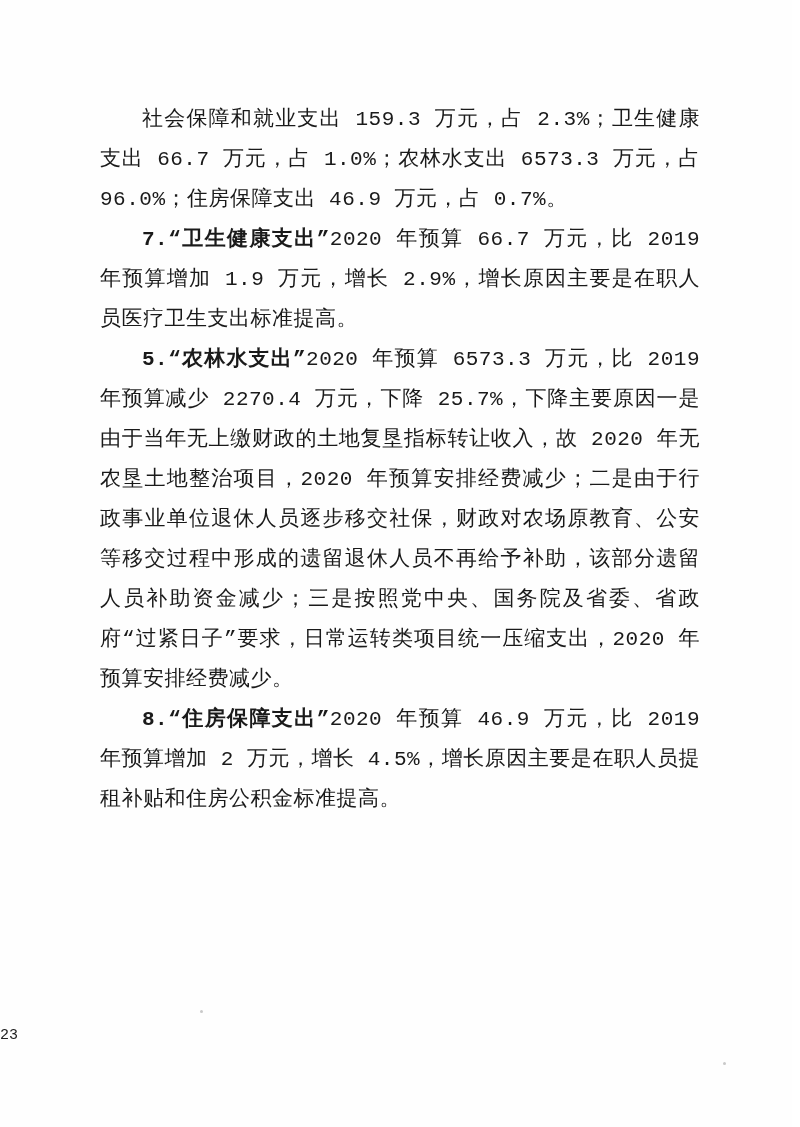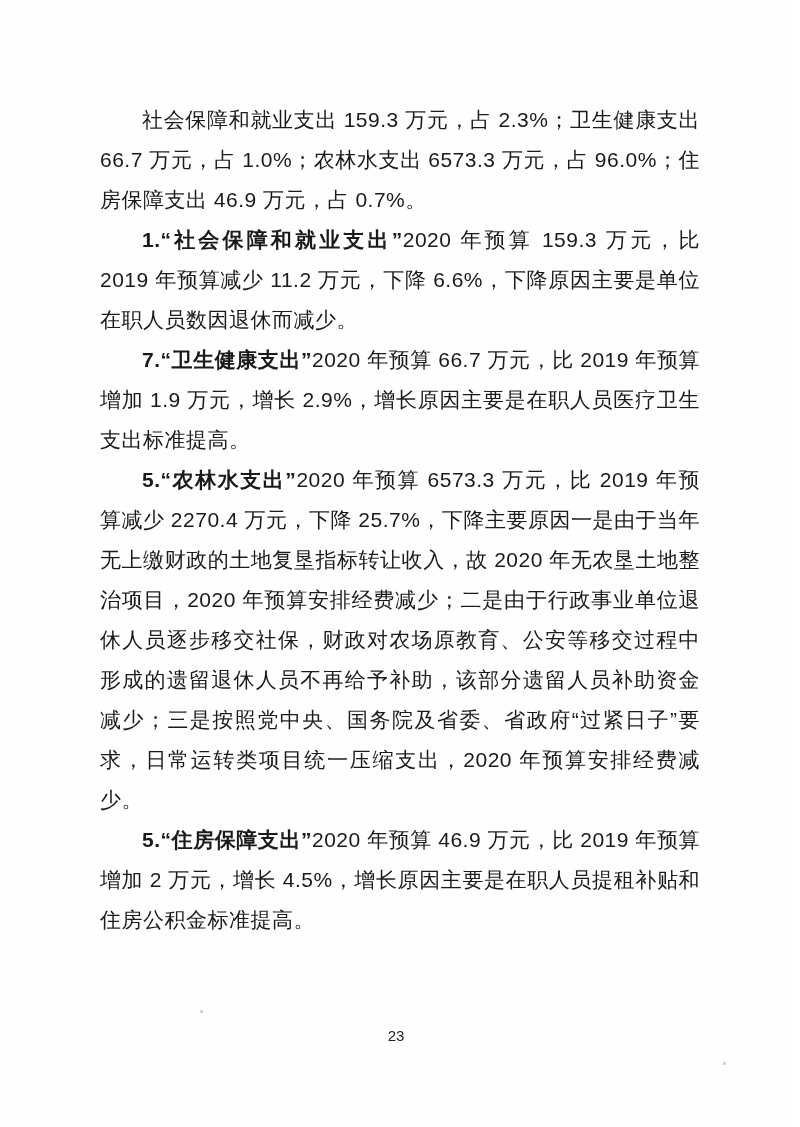--- a/index.html
+++ b/index.html
@@ -6,21 +6,21 @@
     margin: 0;
     padding: 0;
     background: #ffffff;
   }
   .page {
     position: relative;
     width: 792px;
     height: 1127px;
     background: #fefefe;
     overflow: hidden;
-    font-family: Liberation Sans, sans-serif;
+    font-family: Liberation Mono, monospace;
     color: #1a1a1a;
   }
   .body-text {
     position: absolute;
     left: 100px;
     top: 100px;
     width: 600px;
     font-size: 21px;
     line-height: 40px;
     text-align: justify;
@@ -34,21 +34,20 @@
     font-weight: bold;
   }
   .lead {
     font-weight: bold;
   }
   .page-number {
     position: absolute;
     top: 1027px;
     left: 0;
     width: 100%;
-    text-align: center;
     font-size: 15px;
     color: #222222;
   }
   .speck {
     position: absolute;
     background: #c9c9c9;
     border-radius: 50%;
   }
   .speck-1 { left: 200px; top: 1010px; width: 3px; height: 3px; }
   .speck-2 { left: 723px; top: 1062px; width: 3px; height: 3px; }
@@ -56,27 +55,26 @@
 </head>
 <body>
 
 <div class="page">
 
   <div class="body-text">
 
     <p class="para">社会保障和就业支出 159.3 万元，占 2.3%；卫生健康支出 66.7 万元，占 1.0%；农林水支出 6573.3 万元，占 96.0%；住房保障支出 46.9 万元，占 0.7%。</p>
 
 
-    <p class="para"><span class="lead">1.“社会保障和就业支出”</span><span>2020 年预算 159.3 万元，比 2019 年预算减少 11.2 万元，下降 6.6%，下降原因主要是单位在职人员数因退休而减少。</span></p>
 
     <p class="para"><span class="lead">7.“卫生健康支出”</span><span>2020 年预算 66.7 万元，比 2019 年预算增加 1.9 万元，增长 2.9%，增长原因主要是在职人员医疗卫生支出标准提高。</span></p>
 
     <p class="para"><span class="lead">5.“农林水支出”</span><span>2020 年预算 6573.3 万元，比 2019 年预算减少 2270.4 万元，下降 25.7%，下降主要原因一是由于当年无上缴财政的土地复垦指标转让收入，故 2020 年无农垦土地整治项目，2020 年预算安排经费减少；二是由于行政事业单位退休人员逐步移交社保，财政对农场原教育、公安等移交过程中形成的遗留退休人员不再给予补助，该部分遗留人员补助资金减少；三是按照党中央、国务院及省委、省政府“过紧日子”要求，日常运转类项目统一压缩支出，2020 年预算安排经费减少。</span></p>
 
-    <p class="para"><span class="lead">5.“住房保障支出”</span><span>2020 年预算 46.9 万元，比 2019 年预算增加 2 万元，增长 4.5%，增长原因主要是在职人员提租补贴和住房公积金标准提高。</span></p>
+    <p class="para"><span class="lead">8.“住房保障支出”</span><span>2020 年预算 46.9 万元，比 2019 年预算增加 2 万元，增长 4.5%，增长原因主要是在职人员提租补贴和住房公积金标准提高。</span></p>
 
   </div>
 
   <div class="page-number">23</div>
 
   <div class="speck speck-1"></div>
   <div class="speck speck-2"></div>
 
 </div>
 

